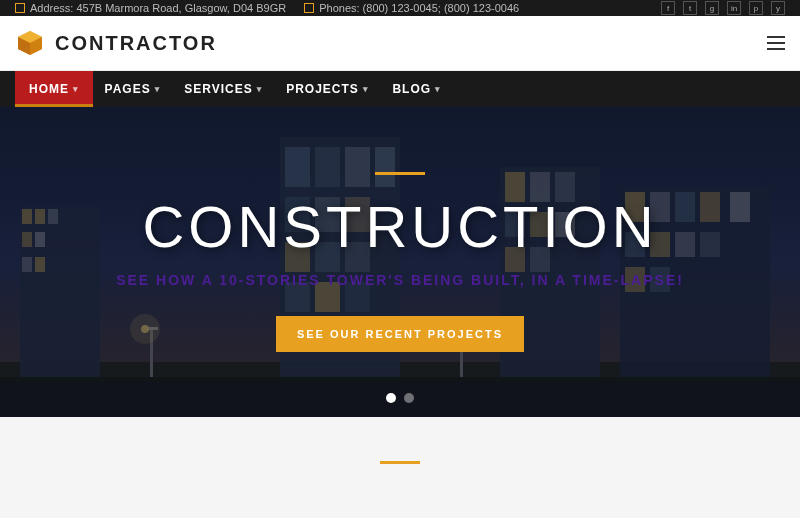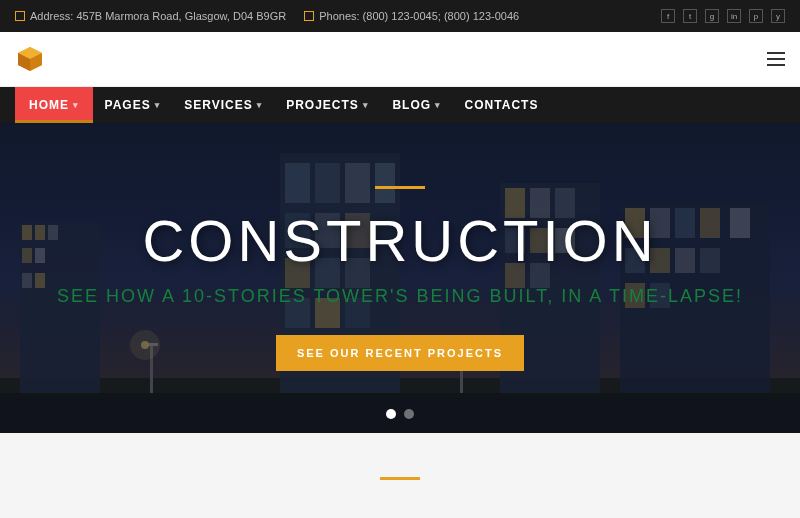--- a/index.html
+++ b/index.html
@@ -7,21 +7,21 @@
 
     
     #top-bar {
       background: #1a1a1a;
       color: #ccc;
       font-size: 11px;
       padding: 5px 15px;
       display: flex;
       align-items: center;
       justify-content: space-between;
-      height: 32px;
+      height: 16px;
     }
     #top-bar-left {
       display: flex;
       align-items: center;
       gap: 18px;
     }
     .top-bar-item {
       display: flex;
       align-items: center;
       gap: 5px;
@@ -115,21 +115,21 @@
       padding: 2px 12px;
       height: 36px;
       display: flex;
       align-items: center;
       cursor: pointer;
       text-transform: uppercase;
       gap: 4px;
       position: relative;
     }
     .nav-item:first-child {
-      background: #ef4444;
+      background: #b91c1c;
       padding: 12px 14px;
       text-align: center;
     }
     .nav-item:first-child::after {
       content: '';
       position: absolute;
       bottom: 0;
       left: 0;
       right: 0;
       height: 3px;
@@ -178,24 +178,24 @@
     #hero-title {
       font-size: 58px;
       font-weight: 400;
       letter-spacing: 4px;
       text-transform: uppercase;
       color: #ffffff;
       margin-bottom: 12px;
       text-shadow: 2px 2px 8px rgba(0,0,0,0.5);
     }
     #hero-subtitle {
-      font-size: 18px;
-      font-weight: 400;
+      font-size: 14px;
+      font-weight: 700;
       letter-spacing: 2px;
-      color: #15803d;
+      color: #4c1d95;
       margin-bottom: 28px;
       text-transform: uppercase;
     }
     #hero-btn {
       background: #e8a020;
       color: #ffffff;
       border: none;
       padding: 12px 21px;
       font-size: 11px;
       font-weight: 700;
@@ -265,20 +265,21 @@
 
 <div id="header">
   <div id="logo">
 
     <svg id="logo-icon" width="30" height="30" viewBox="0 0 30 30">
       <polygon points="15,3 27,9 27,21 15,27 3,21 3,9" fill="#e8a020" opacity="0.9"></polygon>
       <polygon points="15,3 27,9 15,15 3,9" fill="#f0b030"></polygon>
       <polygon points="3,9 15,15 15,27 3,21" fill="#c07010"></polygon>
       <polygon points="27,9 15,15 15,27 27,21" fill="#d08010"></polygon>
     </svg>
+    <span id="logo-text">CONTRACTOR</span>
   </div>
   <div id="header-right">
     <div class="header-menu-icon">
       <span></span>
       <span></span>
       <span></span>
     </div>
   </div>
 </div>
 
@@ -295,23 +296,20 @@
     <span>SERVICES</span>
     <span class="nav-arrow">▾</span>
   </div>
   <div class="nav-item">
     <span>PROJECTS</span>
     <span class="nav-arrow">▾</span>
   </div>
   <div class="nav-item">
     <span>BLOG</span>
     <span class="nav-arrow">▾</span>
-  </div>
-  <div class="nav-item">
-    <span>CONTACTS</span>
   </div>
 </nav>
 
 <div id="hero">
   <div id="hero-bg"></div>
 
   <svg style="position:absolute;inset:0;width:100%;height:100%;z-index:1;" viewBox="0 0 800 310" preserveAspectRatio="xMidYMid slice">
 
     <defs>
       <linearGradient id="skyGrad" x1="0" y1="0" x2="0" y2="1">

